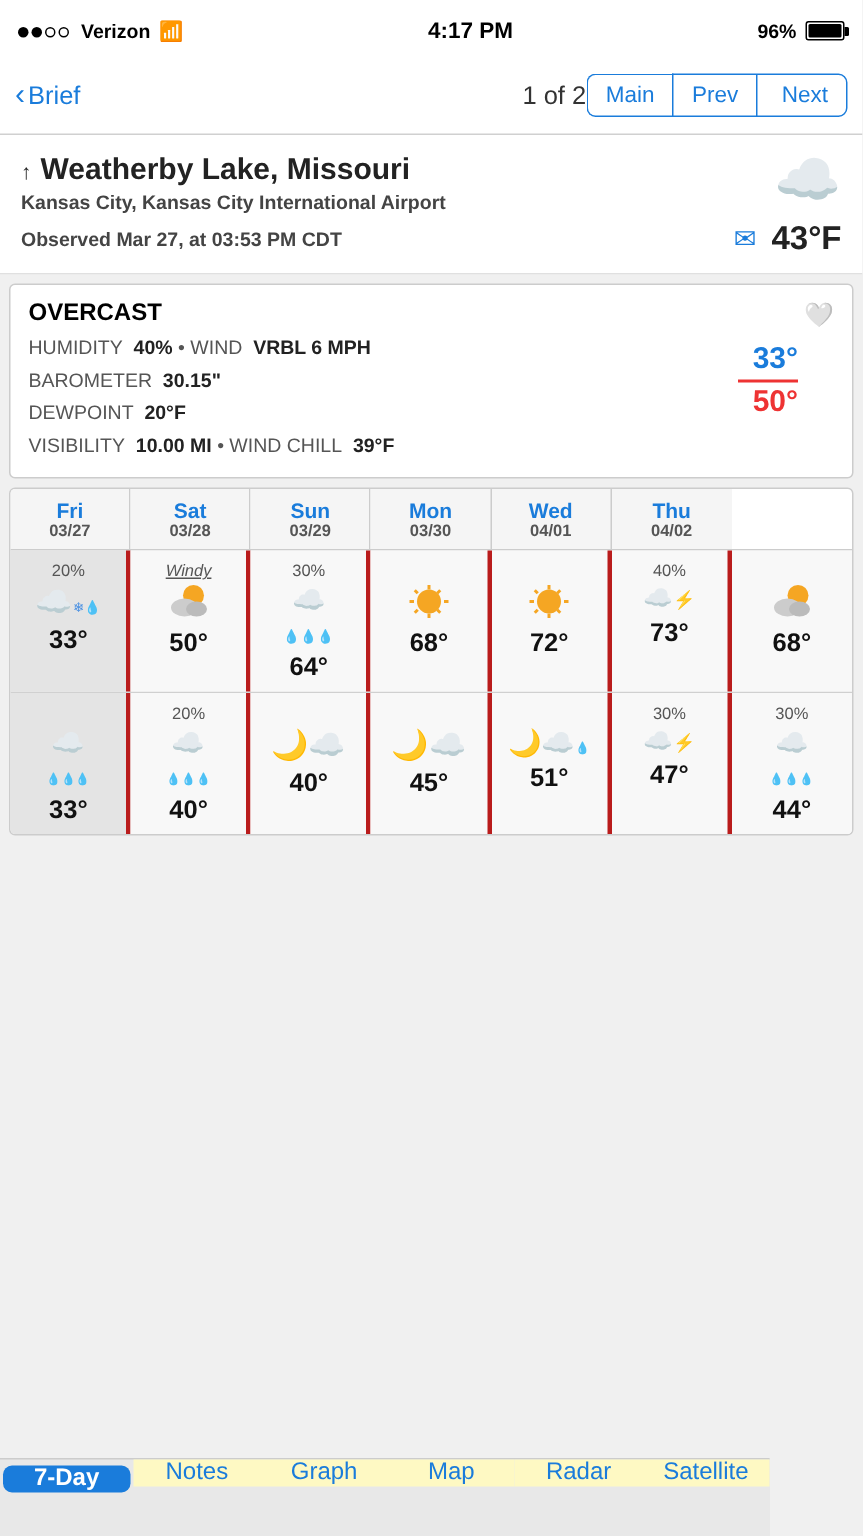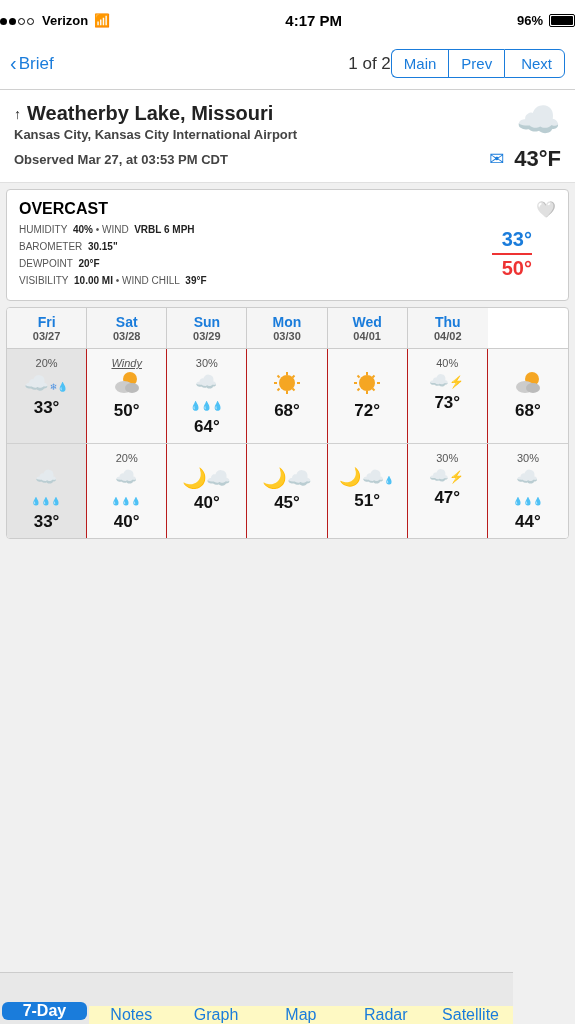--- a/index.html
+++ b/index.html
@@ -11,21 +11,21 @@
       min-height: 1024px;
       overflow-x: hidden;
     }
 
     
     .status-bar {
       background: #fff;
       display: flex;
       justify-content: space-between;
       align-items: center;
-      padding: 6px 0 4px;
+      padding: 6px 12px 4px;
       font-size: 13px;
       font-weight: 600;
       height: 38px;
     }
     .status-left { display: flex; align-items: center; gap: 6px; }
     .status-center { font-weight: 600; font-size: 15px; }
     .status-right { display: flex; align-items: center; gap: 6px; font-size: 13px; }
     .dots span { display: inline-block; width: 7px; height: 7px; border-radius: 50%; background: #000; margin-right: 2px; }
     .dots span.empty { background: transparent; border: 1px solid #000; }
     .wifi-icon { font-size: 13px; }
@@ -81,21 +81,21 @@
       background: #fff;
       margin: 6px 6px;
       border: 1px solid #ccc;
       border-radius: 4px;
       padding: 10px 12px;
       position: relative;
     }
     .conditions-row { display: flex; justify-content: space-between; align-items: flex-start; }
     .conditions-text { flex: 1; }
     .conditions-title { font-size: 16px; font-weight: 700; margin-bottom: 4px; }
-    .conditions-line { font-size: 10px; color: #222; margin-bottom: 2px; line-height: 1.5; }
+    .conditions-line { font-size: 13px; color: #222; margin-bottom: 2px; line-height: 1.5; }
     .conditions-line span.label { font-weight: 400; color: #555; }
     .conditions-line span.value { font-weight: 700; }
     .conditions-temps { text-align: right; display: flex; flex-direction: column; align-items: flex-end; gap: 0; }
     .temp-high { font-size: 20px; font-weight: 700; color: #1a7cdb; }
     .temp-low { font-size: 20px; font-weight: 700; color: #e33; }
 
     
     .forecast-table {
       margin: 0 6px 6px;
       border: 1px solid #ccc;
@@ -125,21 +125,21 @@
     
     .tab-bar {
       position: fixed;
       bottom: 0;
       left: 0;
       width: 513px;
       background: #e8e8e8;
       border-top: 1px solid #ccc;
       display: flex;
       height: 52px;
-      align-items: flex-end;
+      align-items: flex-start;
     }
     .tab-item {
       flex: 1;
       display: flex;
       align-items: center;
       justify-content: center;
       font-size: 16px;
       font-weight: 400;
       color: #1a7cdb;
       cursor: pointer;
@@ -154,21 +154,21 @@
     }
 
     .forecast-section {
       display: grid;
       grid-template-columns: repeat(7, 1fr);
       border-bottom: 1px solid #d0d0d0;
     }
     .forecast-section:last-child { border-bottom: none; }
 
     .fc {
-      border-right: 1px solid #b91c1c;
+      border-right: 3px solid #b91c1c;
       text-align: center;
       padding: 8px 2px 6px;
       background: #f8f8f8;
       font-size: 12px;
     }
     .fc:last-child { border-right: none; }
     .fc.highlighted { background: #e4e4e4; }
     .fc .pct { color: #555; font-size: 11px; margin-bottom: 2px; }
     .fc .t { font-weight: 700; font-size: 17px; margin-top: 3px; color: #111; }
 

